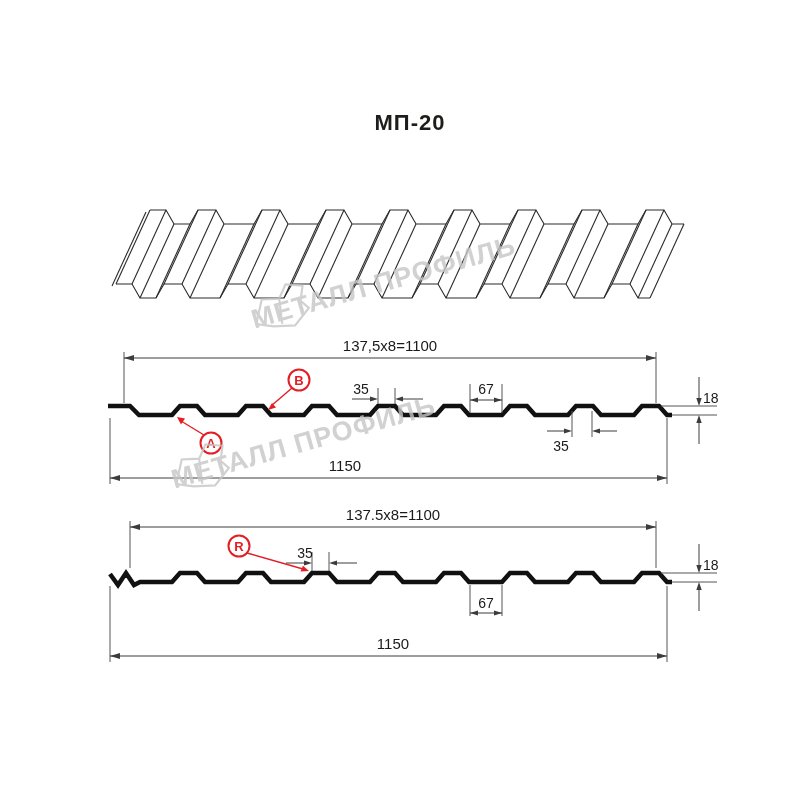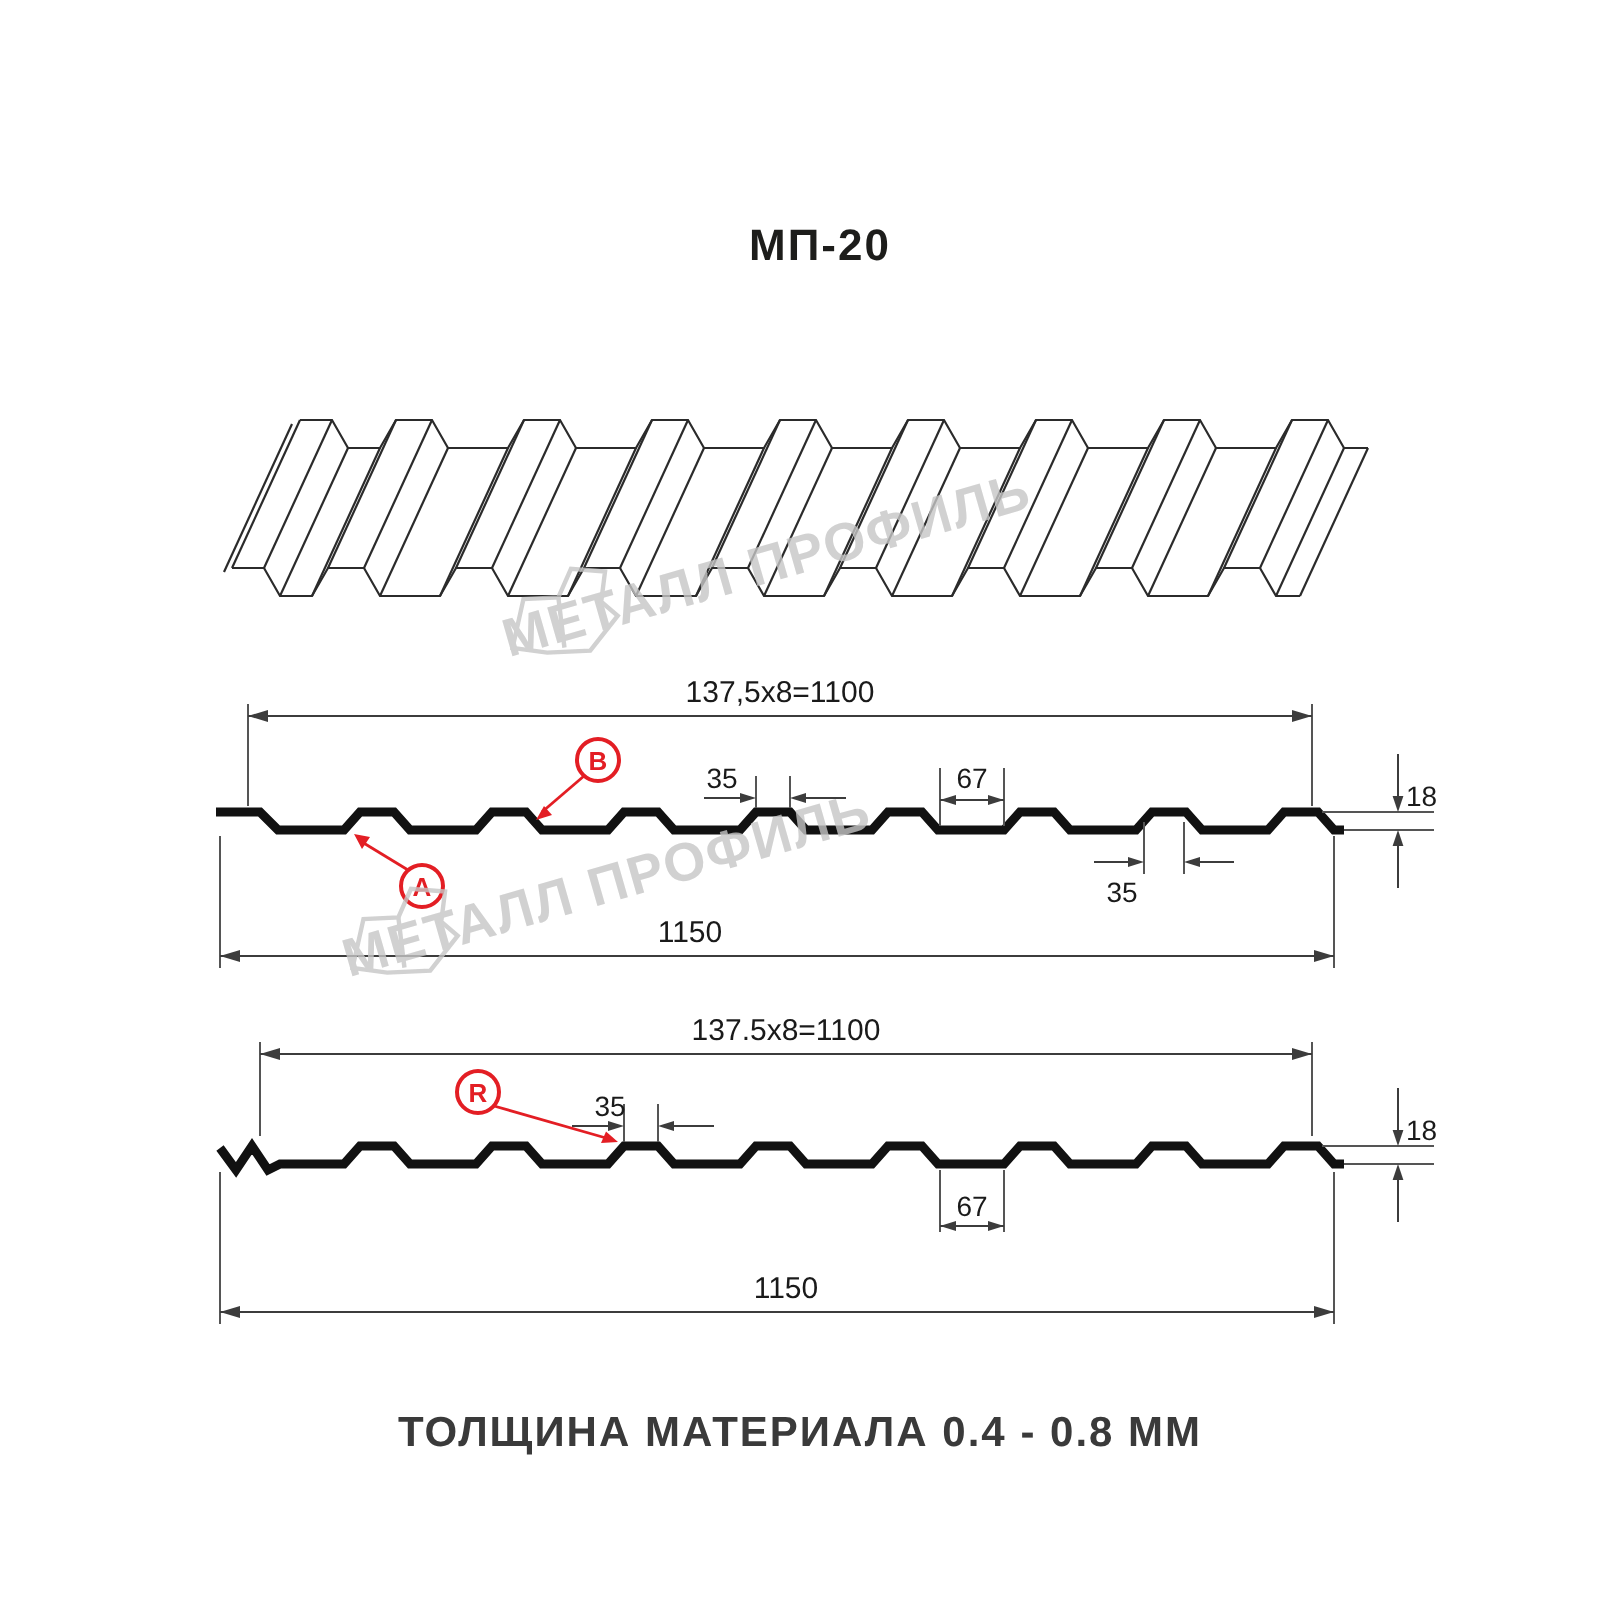--- a/index.html
+++ b/index.html
@@ -219,14 +219,13 @@
     <span class="wm-text">МЕТАЛЛ ПРОФИЛЬ</span>
   </div>
   <div class="watermark wm2">
     <svg width="62" height="48" viewBox="0 0 62 48">
       <path d="M3,32 L15,10 L32,14 L42,2 L58,8 L52,22 L58,31 L40,44 L19,39 Z" fill="none" stroke="#c6c6c6" stroke-width="2.2"></path>
       <path d="M32,14 L28,39" fill="none" stroke="#c6c6c6" stroke-width="2.2"></path>
     </svg>
     <span class="wm-text">МЕТАЛЛ ПРОФИЛЬ</span>
   </div>
 
-  <div class="footer">ТОЛЩИНА МАТЕРИАЛА 0.4 - 0.8 ММ</div>
 </div>
 
 </body></html>

